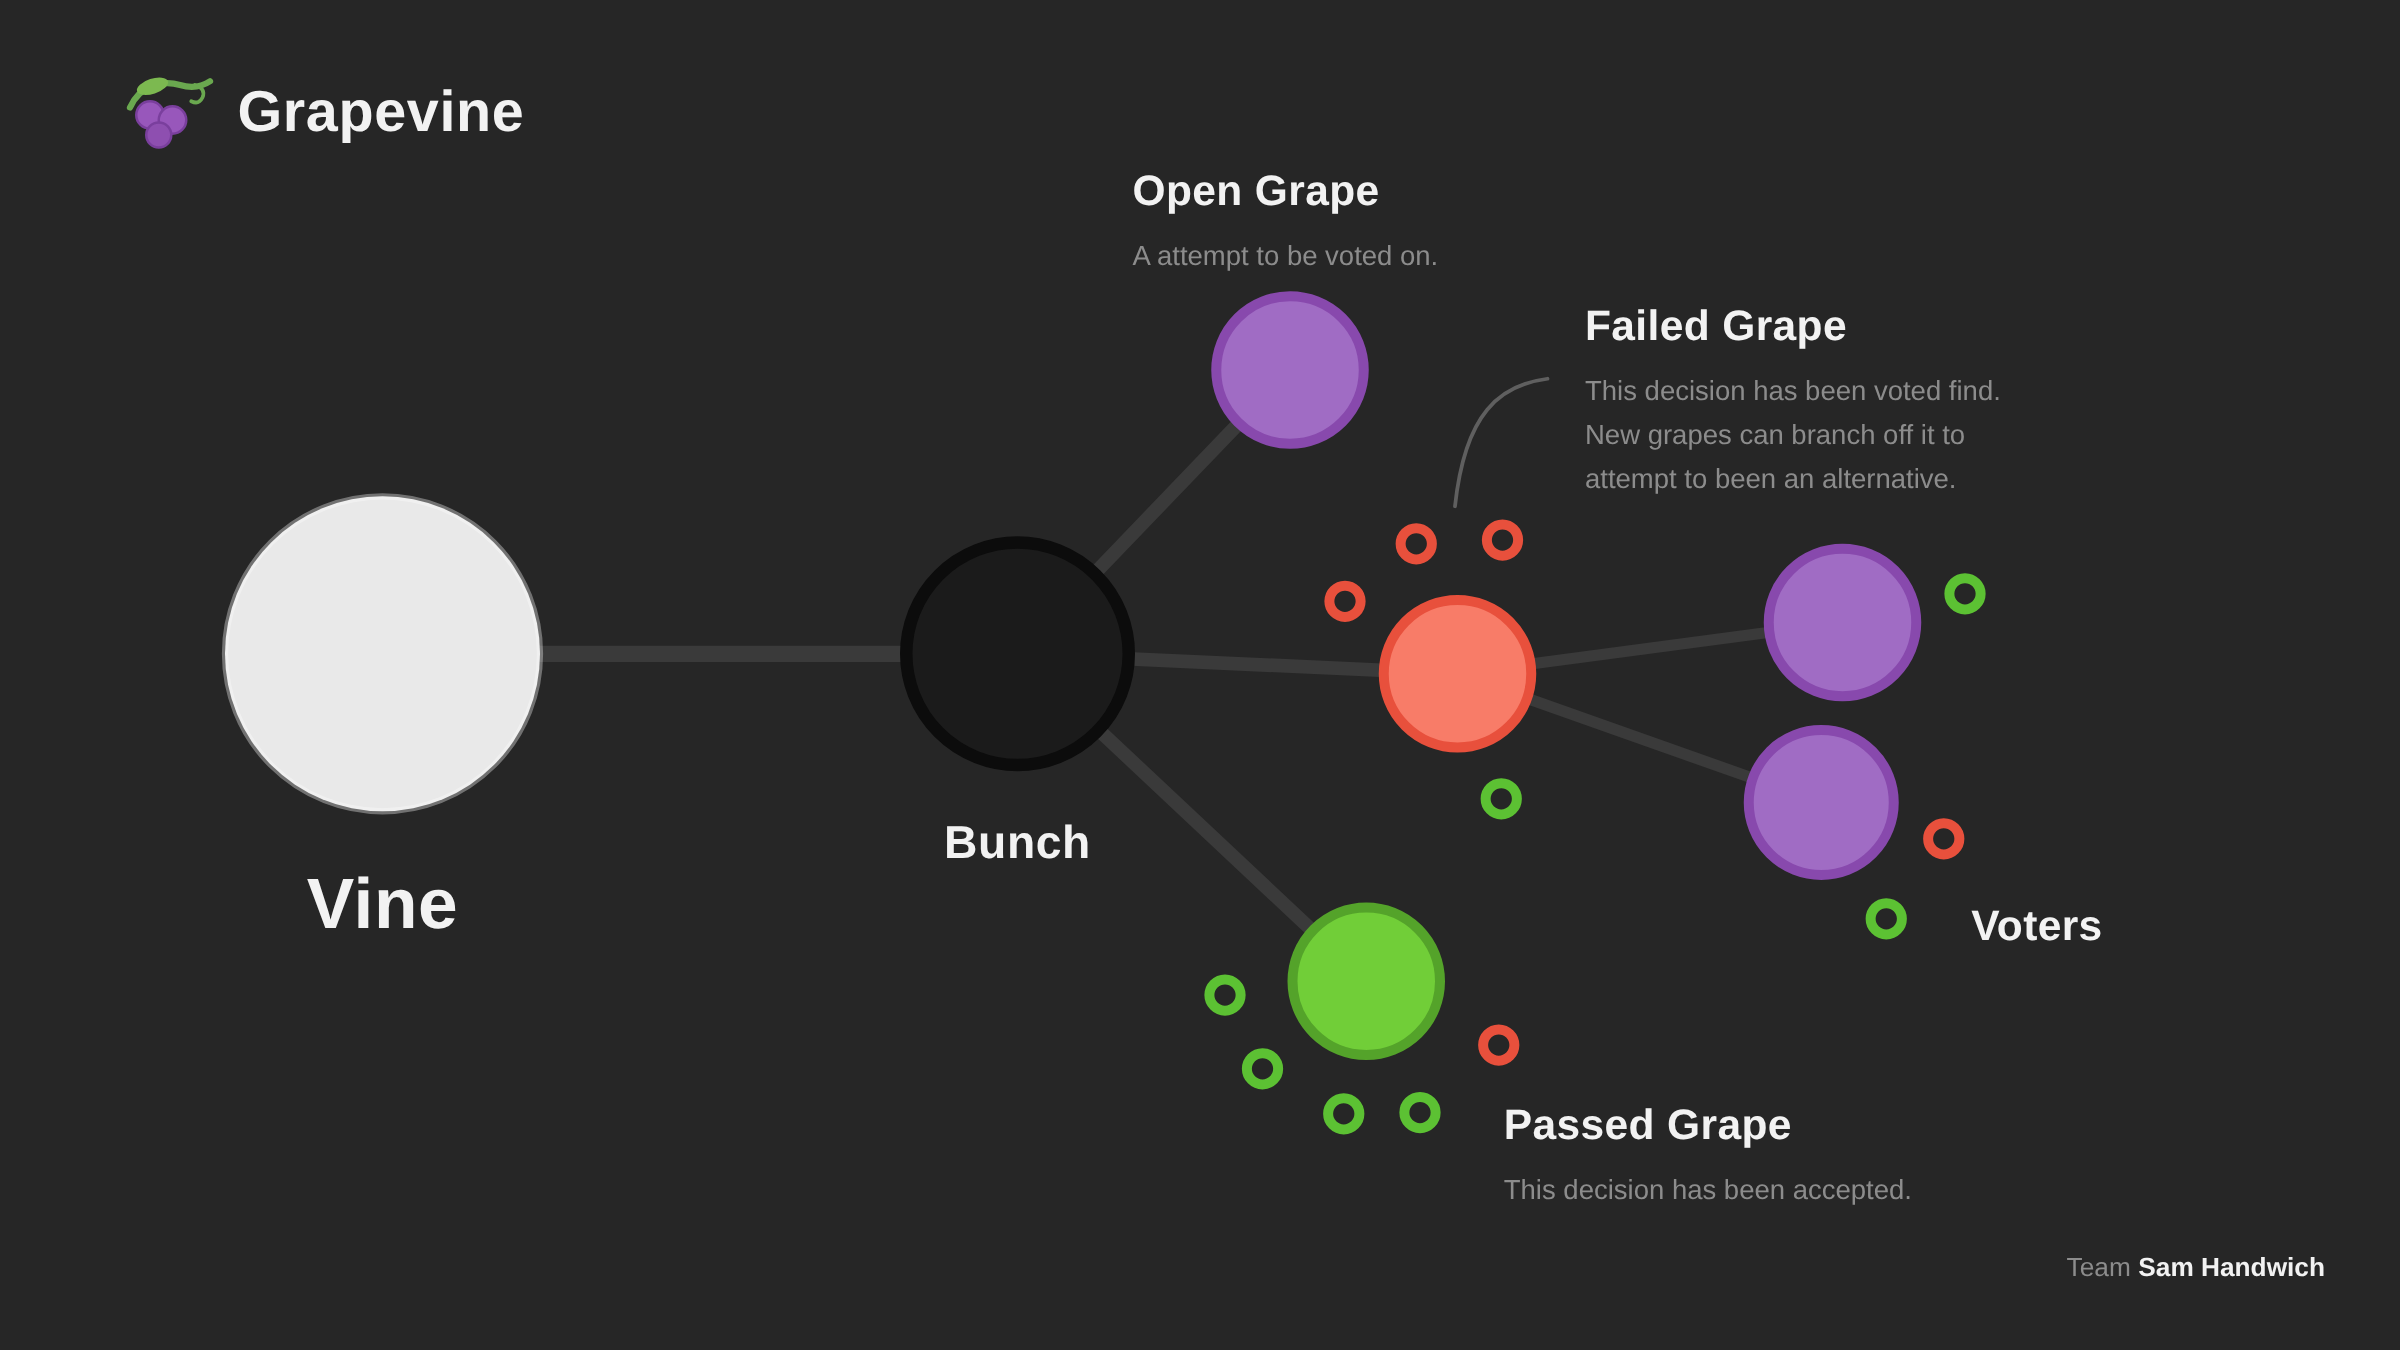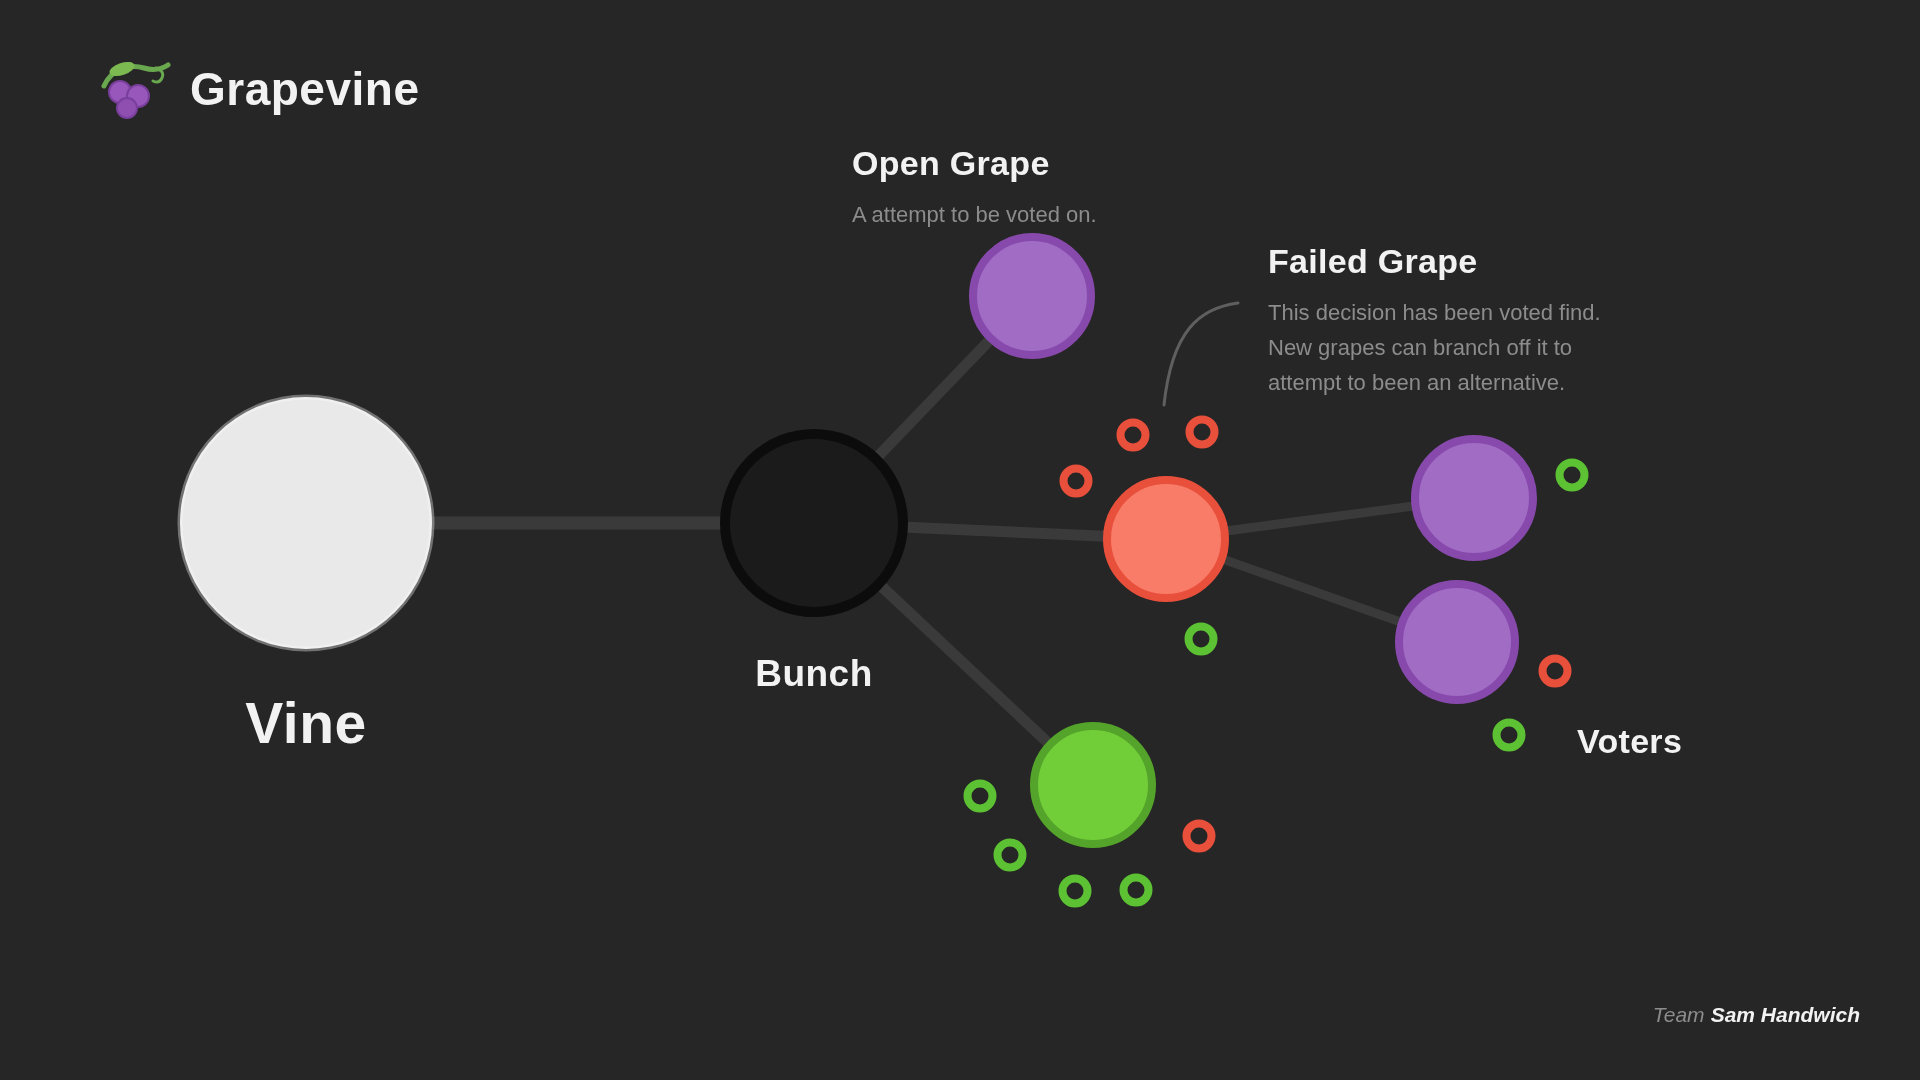--- a/index.html
+++ b/index.html
@@ -72,27 +72,27 @@
   }
   .label-vine  { left: 106px; top: 690px; width: 400px; font-size: 57px; }
   .label-bunch { left: 614px; top: 653px; width: 400px; font-size: 37px; }
 
   .voters-label {
     position: absolute; left: 1577px; top: 722px;
     font-size: 34px; font-weight: bold; color: var(--text-primary);
     letter-spacing: 0.3px;
   }
 
-  .open-grape-text   { left: 852px;  top: 134px; margin-top: 10px; }
+  .open-grape-text   { left: 906px;  top: 134px; }
   .failed-grape-text { left: 1268px; top: 242px; }
   .passed-grape-text { left: 1203px; top: 881px; }
 
   .footer {
     position: absolute; right: 60px; top: 1003px;
-    font-size: 21px; color: var(--text-muted); font-style: italic;
+    font-size: 21px; color: var(--text-muted);
   }
   .footer-name { color: var(--text-primary); font-weight: bold; margin-left: 6px; }
 </style>
 </head>
 <body>
 
 <div class="stage">
 
   <svg class="diagram-svg" width="1920" height="1080" viewBox="0 0 1920 1080">
 
@@ -159,20 +159,24 @@
 
   <div class="text-block failed-grape-text">
     <div class="node-title">Failed Grape</div>
     <div class="node-desc">
       <span class="desc-line">This decision has been voted find.</span>
       <span class="desc-line">New grapes can branch off it to</span>
       <span class="desc-line">attempt to been an alternative.</span>
     </div>
   </div>
 
+  <div class="text-block passed-grape-text">
+    <div class="node-title">Passed Grape</div>
+    <div class="node-desc">This decision has been accepted.</div>
+  </div>
 
   <div class="voters-label">Voters</div>
 
   <div class="footer">
     <span>Team</span><span class="footer-name">Sam Handwich</span>
   </div>
 
 </div>
 
 </body></html>

